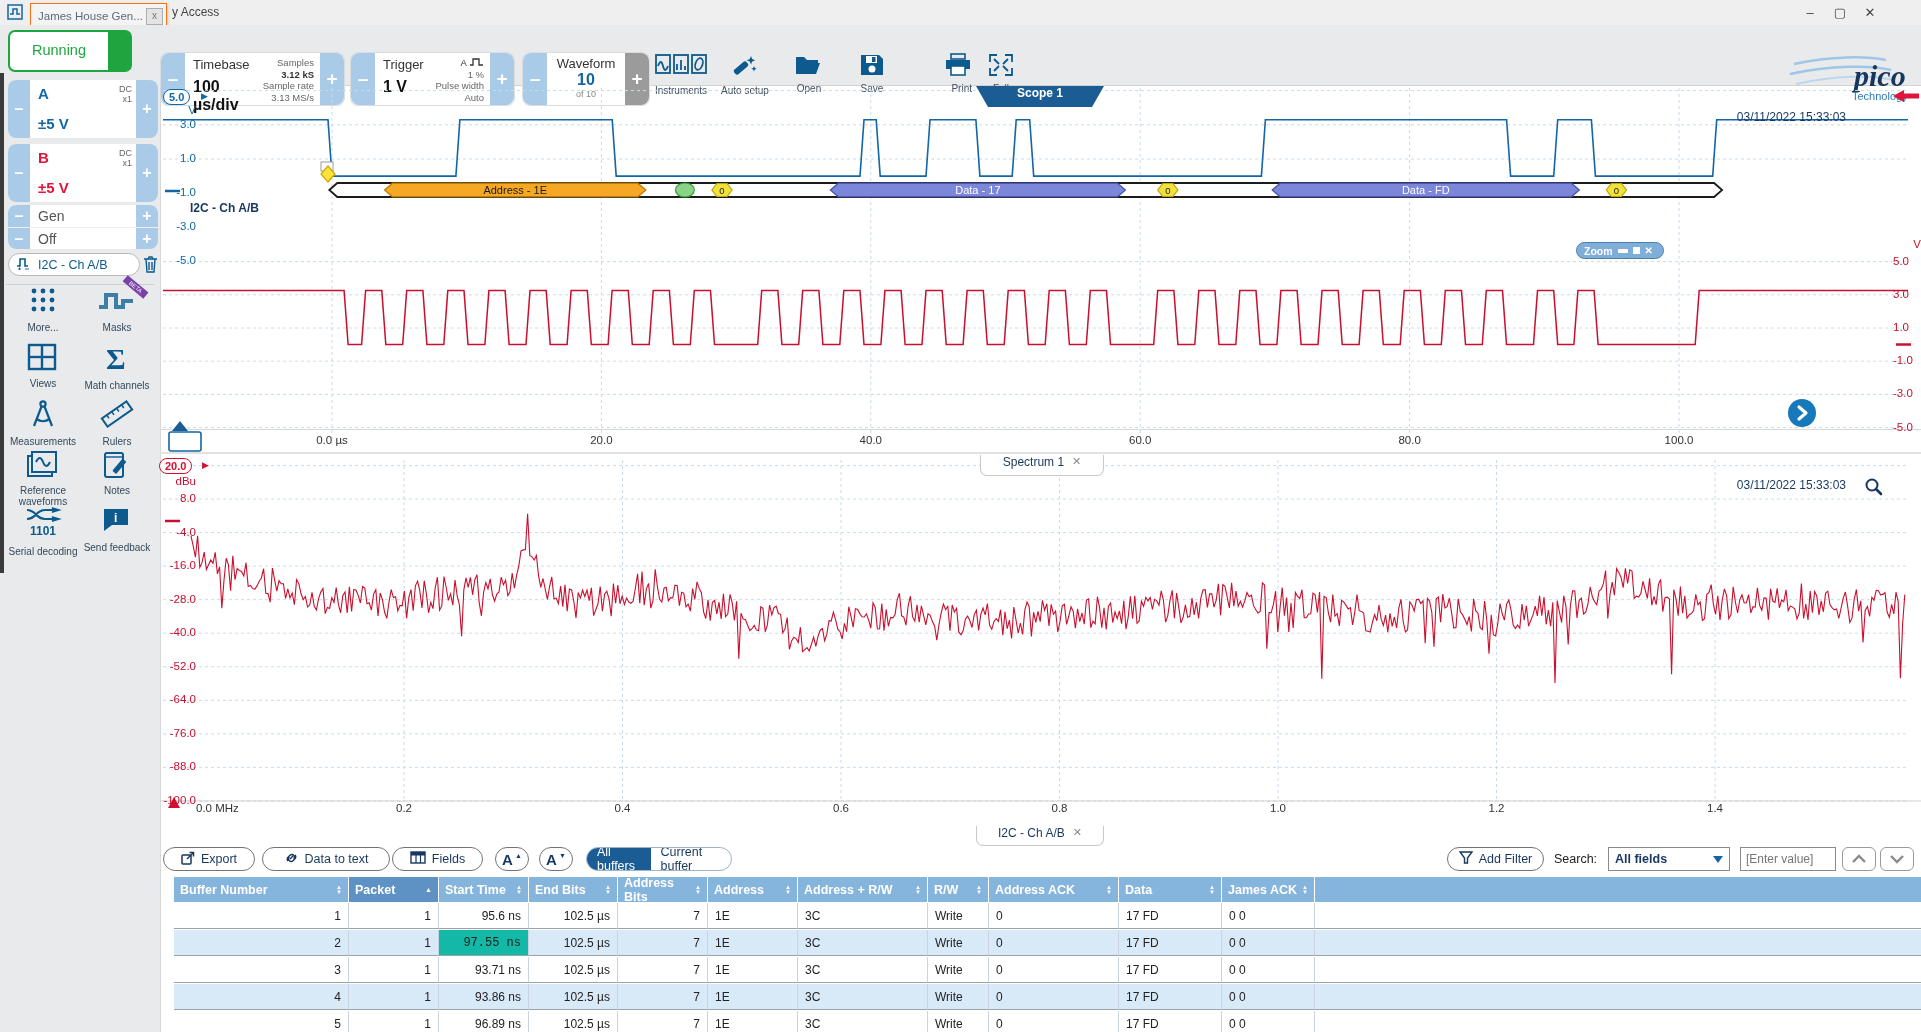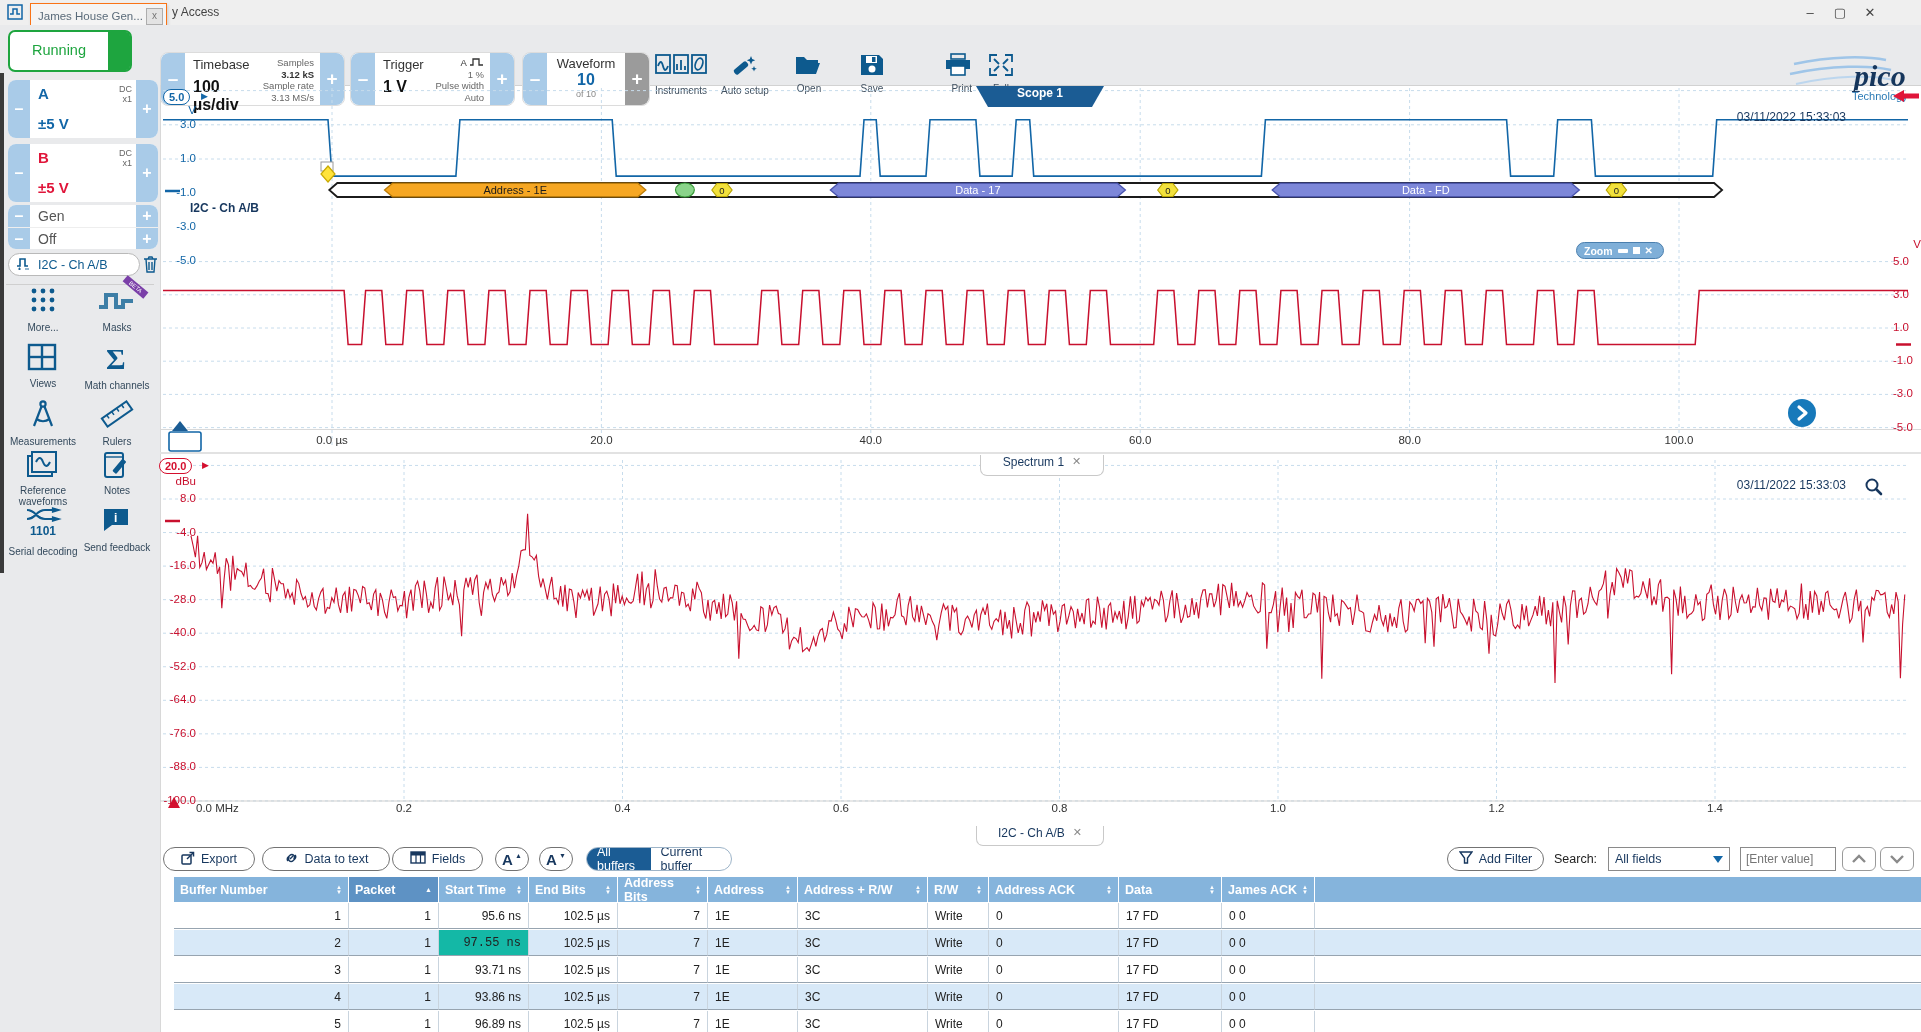--- a/index.html
+++ b/index.html
@@ -436,21 +436,21 @@
   </div>
 
   <div class="pill" style="left:1447px;width:97px;">
     <span><svg width="14" height="14">
           <polygon points="1,1 13,1 8.5,7 8.5,12 5.5,12 5.5,7" fill="none" stroke="#17375e" stroke-width="1.4"></polygon>
         </svg></span>
     <span>Add Filter</span>
   </div>
   <span class="abs" style="left:1554px;top:852px;font-size:12.5px;color:#222;">Search:</span>
   <div class="abs" style="left:1608px;top:847px;width:122px;height:24px;background:#fff;border:1px solid #8a8a8a;box-sizing:border-box;display:flex;align-items:center;">
-    <span style="flex:1;font-size:12.5px;color:#17375e;padding-left:6px;">All fields</span>
+    <span style="flex:1;font-size:12.5px;color:#17375e;padding-left:6px;font-weight:bold;">All fields</span>
     <span style="width:0;height:0;border-left:5px solid transparent;border-right:5px solid transparent;border-top:7px solid #1266a7;margin-right:6px;"></span>
   </div>
   <input class="abs" style="left: 1740px; top: 847px; width: 96px; height: 24px; border: 1px solid rgb(138, 138, 138); box-sizing: border-box; font-size: 12px; color: rgb(85, 85, 85); padding: 0px 5px;" placeholder="[Enter value]">
   <div class="pill" style="left:1842px;width:34px;border-radius:6px;border-color:#9a9a9a;">
     <svg width="16" height="10">
         <polyline points="2,8 8,2 14,8" fill="none" stroke="#8a8a8a" stroke-width="2.4"></polyline>
       </svg>
   </div>
   <div class="pill" style="left:1880px;width:34px;border-radius:6px;border-color:#9a9a9a;">
     <svg width="16" height="10">

